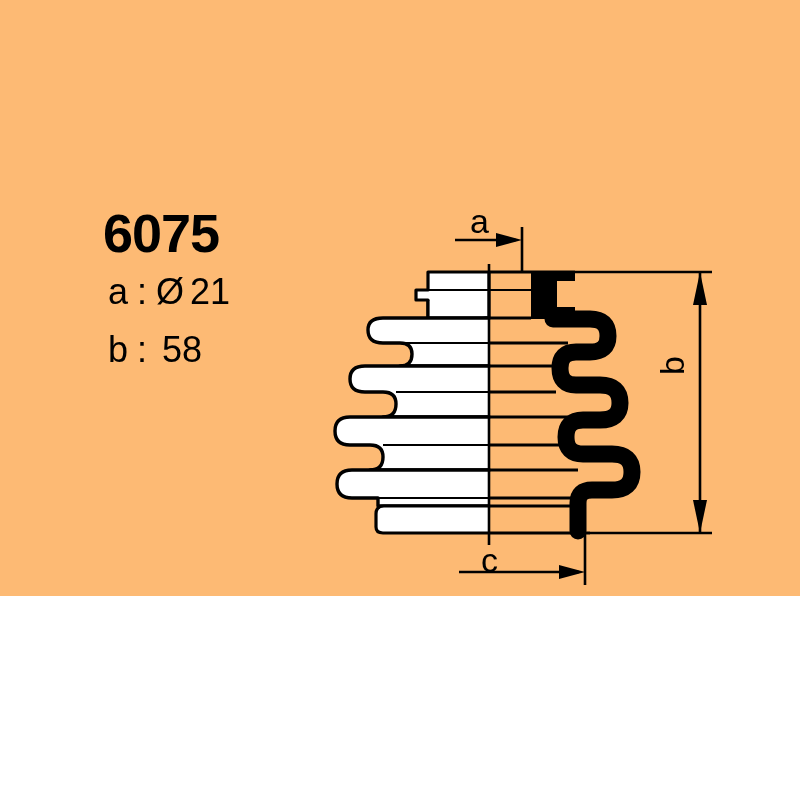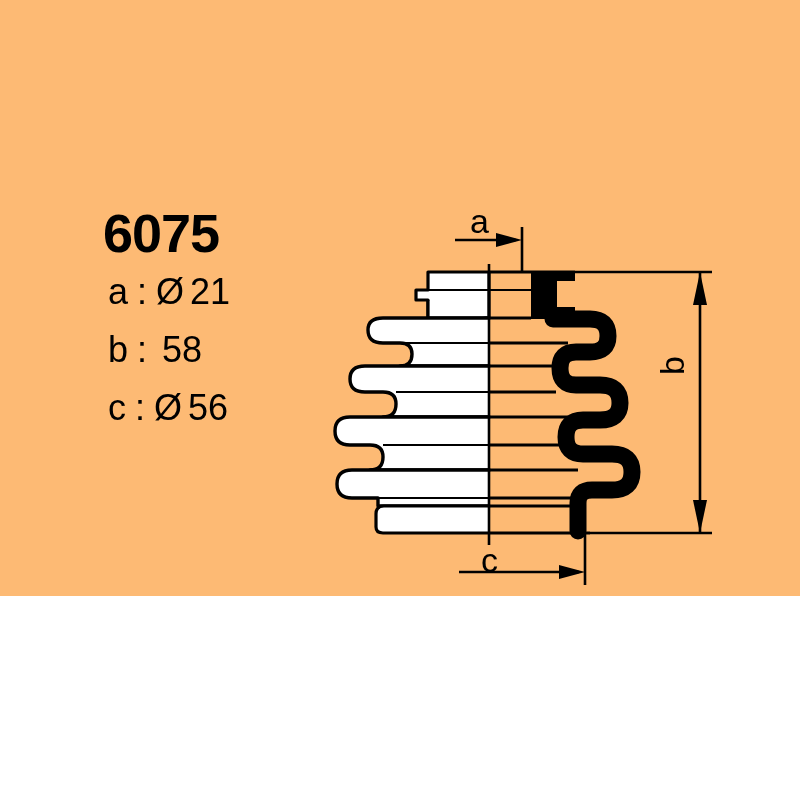--- a/index.html
+++ b/index.html
@@ -209,22 +209,19 @@
     <div class="part-number">6075</div>
 
     <div class="spec-row">
       <span class="k">a</span><span class="sep">:</span><span class="dia">Ø</span><span class="v">21</span>
     </div>
 
     <div class="spec-row">
       <span class="k">b</span><span class="sep">:</span><span class="dia"></span><span class="v">58</span>
     </div>
 
-    <div class="spec-row">
-      <span class="k">c</span><span class="sep">:</span><span class="dia">Ø</span><span class="v">56</span>
-    </div>
   </div>
 
   <div class="dim-label" id="label-a">a</div>
   <div class="dim-label" id="label-b">b</div>
   <div class="dim-label" id="label-c">c</div>
 
 </div>
 
 </body></html>

